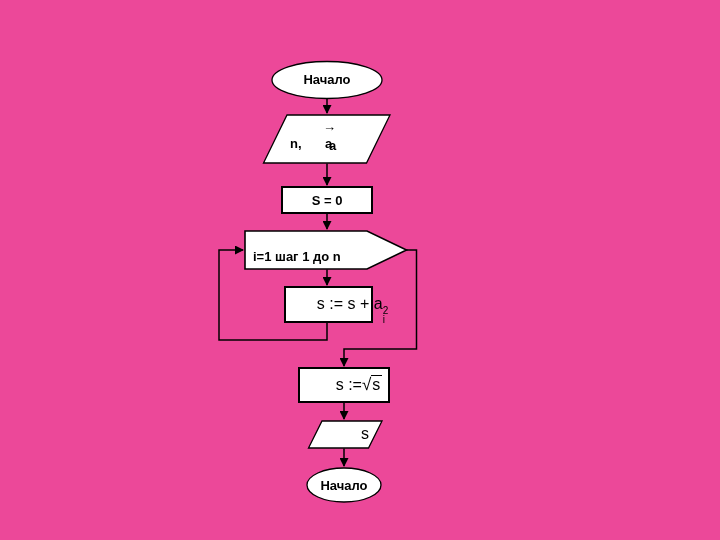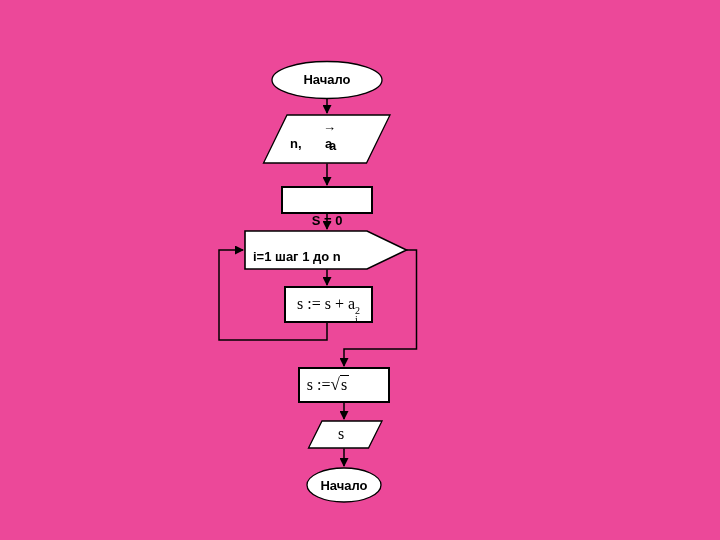--- a/index.html
+++ b/index.html
@@ -14,25 +14,26 @@
     position:absolute;
     font-family:"Liberation Sans",sans-serif;
     font-weight:bold;
     font-size:13px;
     line-height:15px;
     color:#000;
     white-space:nowrap;
   }
   .frm{
     position:absolute;
-    font-family:Liberation Serif, serif;
+    font-family:Liberation Sans, sans-serif;
     font-size:16px;
     line-height:18px;
     color:#000;
     white-space:nowrap;
+    margin-left:24px;
   }
   .center{text-align:center;}
   .ss{
     display:inline-flex;
     flex-direction:column;
     font-size:10px;
     line-height:9px;
     vertical-align:-5px;
     text-align:left;
   }
@@ -77,28 +78,28 @@
 
   <div class="lbl center" style="left:272px;top:72px;width:110px;">Начало</div>
 
   <div class="lbl" style="left:263px;top:115px;width:127px;height:48px;">
     <span class="inp-item" style="left:27px;top:21px;">n,</span>
     <span class="inp-item" style="left:60px;top:4px;">→</span>
     <span class="inp-item" style="left:62px;top:21px;">a</span>
     <span class="inp-item a-dup" style="left:66px;top:23px;">a</span>
   </div>
 
-  <div class="lbl center" style="left:282px;top:193px;width:90px;margin-top:20px;">S = 0</div>
+  <div class="lbl center" style="left:282px;top:193px;width:90px;">S = 0</div>
 
   <div class="lbl" style="left:253px;top:249px;">i=1 шаг 1 до n</div>
 
   <div class="frm center" style="left:285px;top:295px;width:87px;"><span>s := s + a</span><span class="ss">
         <span>2</span>
         <span>i</span>
       </span></div>
 
-  <div class="frm center" style="left:283px;top:376px;width:90px;"><span>s :=</span><span class="radical">√</span><span class="radicand">s</span></div>
+  <div class="frm center" style="left:290px;top:376px;width:90px;"><span>s :=</span><span class="radical">√</span><span class="radicand">s</span></div>
 
   <div class="frm center" style="left:310px;top:425px;width:62px;">s</div>
 
   <div class="lbl center" style="left:307px;top:478px;width:74px;">Начало</div>
 
 </div>
 
 </body></html>

